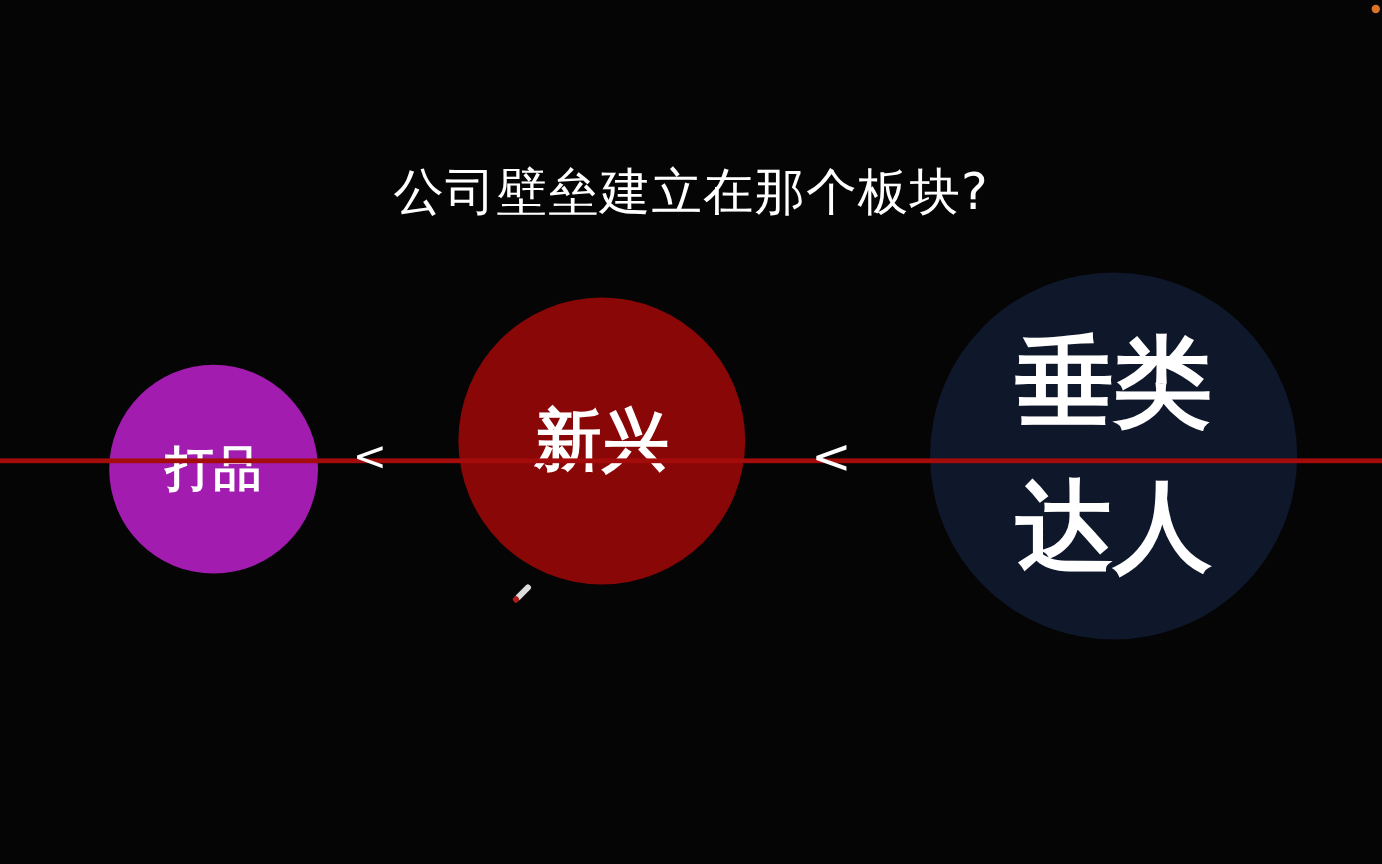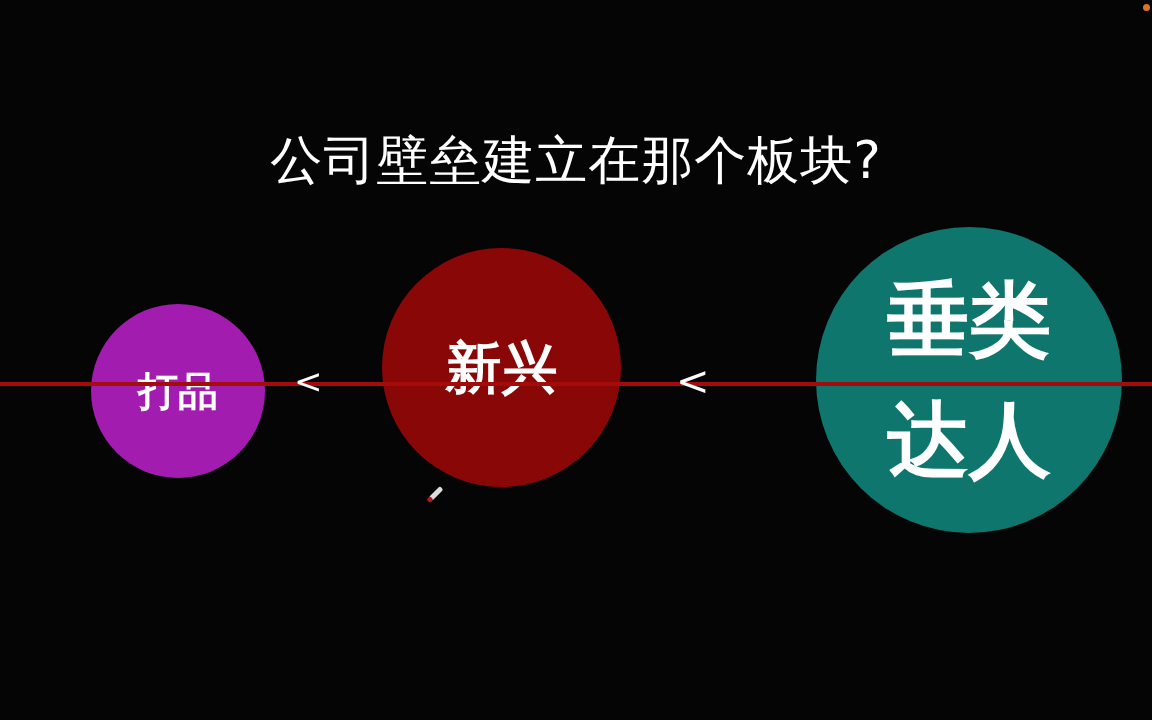--- a/index.html
+++ b/index.html
@@ -1,28 +1,28 @@
 <!DOCTYPE html>
 <html><head>
 <meta charset="utf-8">
 <style>
   html, body { margin:0; padding:0; }
   body { width:1152px; height:720px; background:#050505; position:relative; overflow:hidden;
          font-family:"DejaVu Sans", "Liberation Sans", sans-serif; }
   .title { position:absolute; left:0; width:1152px; top:128px; text-align:center; color:#fff;
-           font-size:52px; font-weight:400; letter-spacing:1px; line-height:64px; }
+           font-size:42px; font-weight:400; letter-spacing:1px; line-height:64px; }
   .hline { position:absolute; left:0; width:1152px; top:382px; height:4px; background:#a40c0c; z-index:2; }
   .circle { position:absolute; border-radius:50%; display:flex; flex-direction:column;
             align-items:center; justify-content:center; color:#fff; font-weight:700; z-index:1; }
   .circle .txt { position:relative; z-index:3; text-align:center; }
   .c1 { left:91px; top:304px; width:174px; height:174px; background:#a21caf; }
   .c1 .txt { font-size:40px; line-height:60px; }
   .c2 { left:382px; top:248px; width:239px; height:239px; background:#8a0707; }
   .c2 .txt { font-size:56px; line-height:82px; }
-  .c3 { left:816px; top:227px; width:306px; height:306px; background:#0f766e; }
+  .c3 { left:775px; top:227px; width:306px; height:306px; background:#0f172a; }
   .c3 .txt { font-size:82px; line-height:120px; }
   .lt { position:absolute; color:#fff; z-index:3; font-family:"DejaVu Sans", sans-serif; }
   .lt1 { left:294px; top:361px; font-size:34px; }
   .lt2 { left:676px; top:358px; font-size:40px; }
   .pen { position:absolute; left:428px; top:491px; width:16px; height:5px; background:#ddd;
          transform:rotate(-45deg); border-radius:2px; z-index:4; }
   .pen::before { content:""; position:absolute; left:-3px; top:0; width:5px; height:5px; background:#b01a1a; border-radius:2px; }
   .dot { position:absolute; left:1143px; top:4px; width:7px; height:7px; border-radius:50%; background:#d9752a; }
 </style>
 </head>

